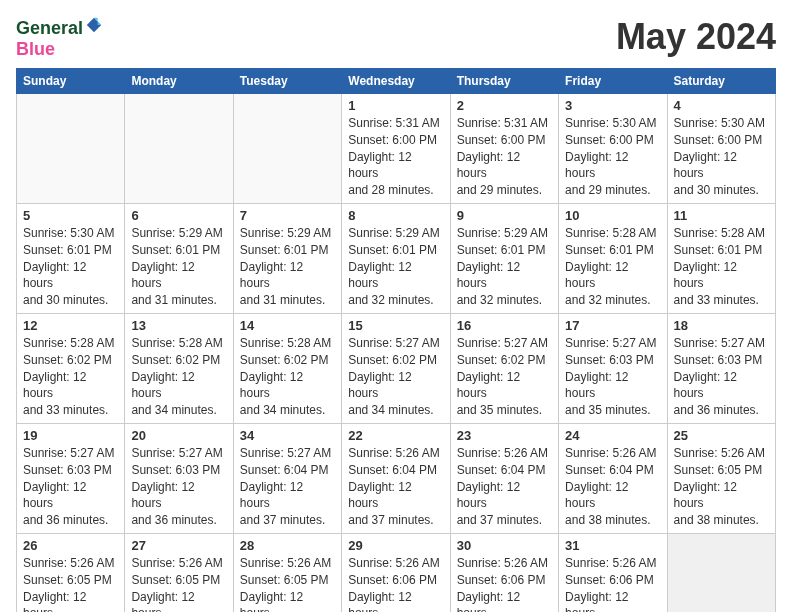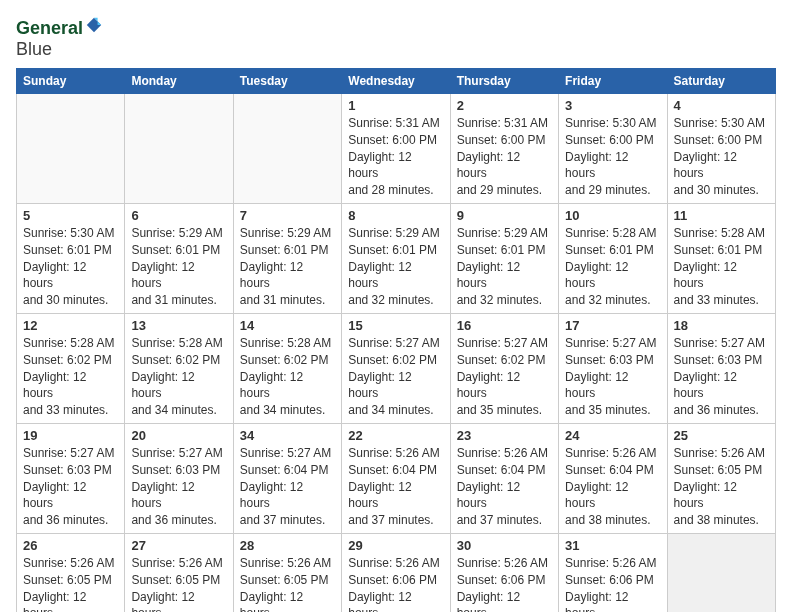--- a/index.html
+++ b/index.html
@@ -20,22 +20,22 @@
       display: flex;
       align-items: center;
     }
     .logo-text-general {
       font-size: 18px;
       font-weight: bold;
       color: #14532d;
     }
     .logo-text-blue {
       font-size: 18px;
-      font-weight: normal;
-      color: #404040;
+      font-weight: bold;
+      color: #ec4899;
     }
     .logo-icon {
       width: 18px;
       height: 18px;
       margin-left: 2px;
     }
     .title-area {
       text-align: right;
     }
     .month-title {
@@ -95,20 +95,21 @@
     <div>
       <span class="logo-text-general">General</span><svg class="logo-icon" viewBox="0 0 20 20">
           <polygon points="10,2 18,10 10,18 2,10" fill="#2962A8"></polygon>
           <polygon points="10,2 18,10 14,10 14,2" fill="#4FC3F7"></polygon>
         </svg>
       <br>
       <span class="logo-text-blue">Blue</span>
     </div>
   </div>
   <div class="title-area">
+    <div class="month-title">May 2024</div>
   </div>
 </div>
 
 <table>
   <thead>
     <tr>
     <th>Sunday</th>
         <th>Monday</th>
         <th>Tuesday</th>
         <th>Wednesday</th>

